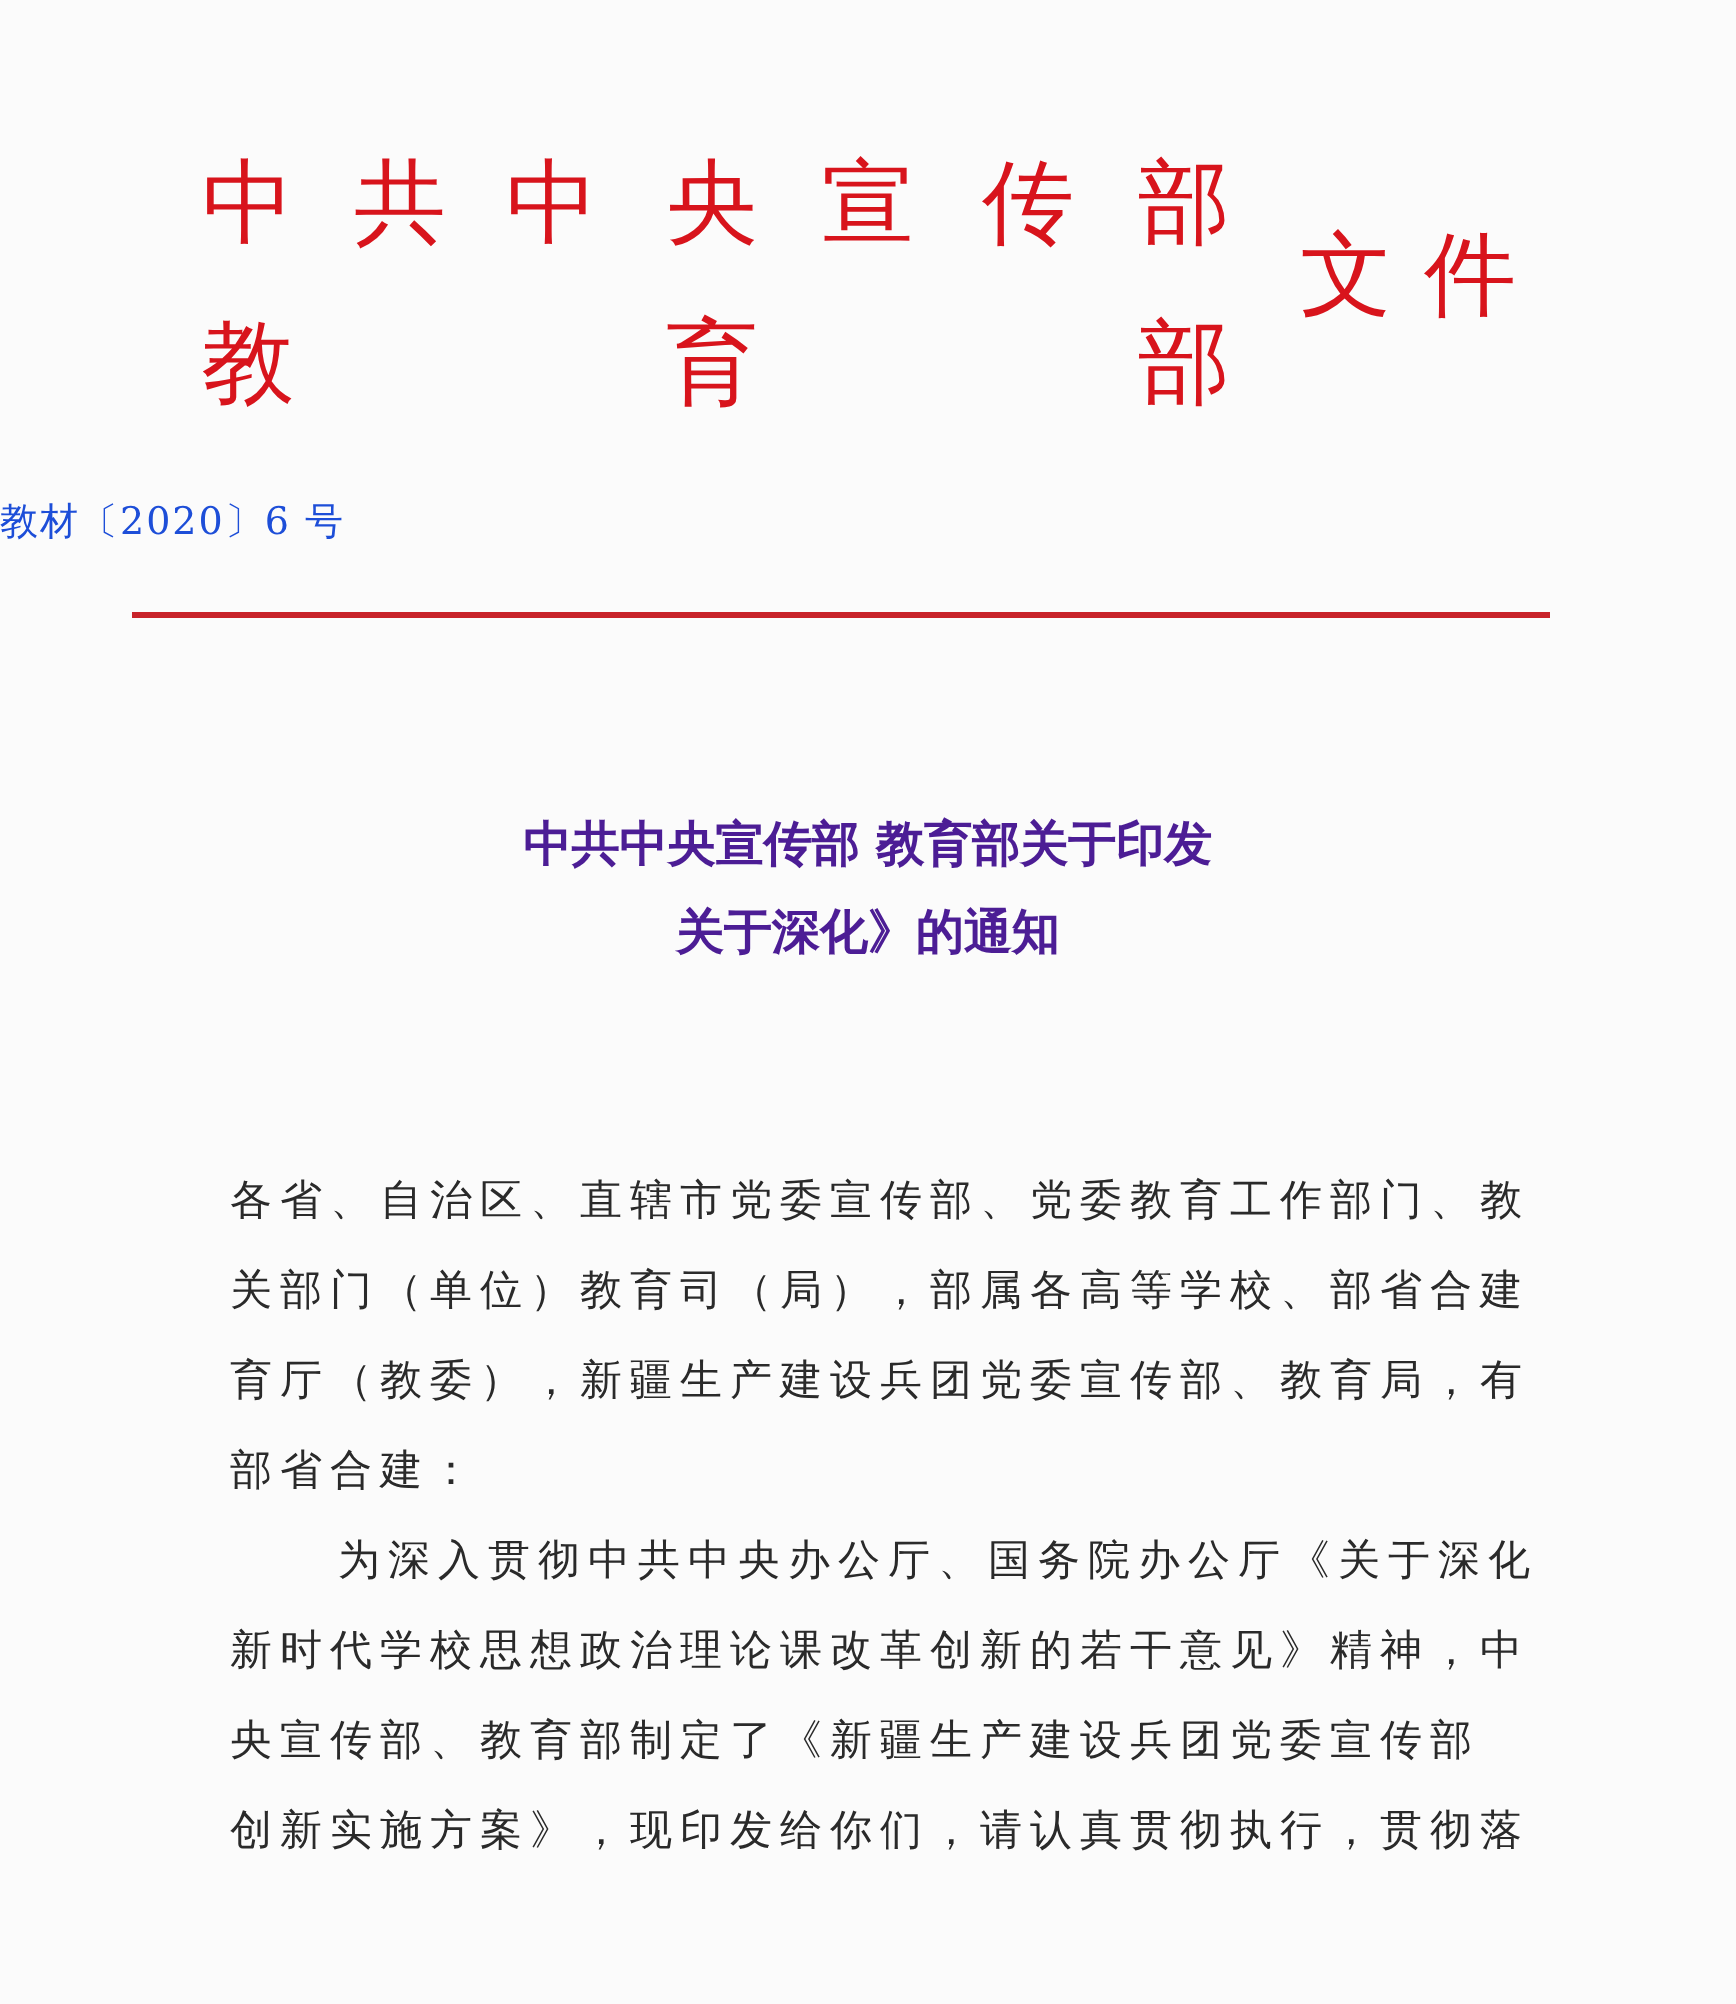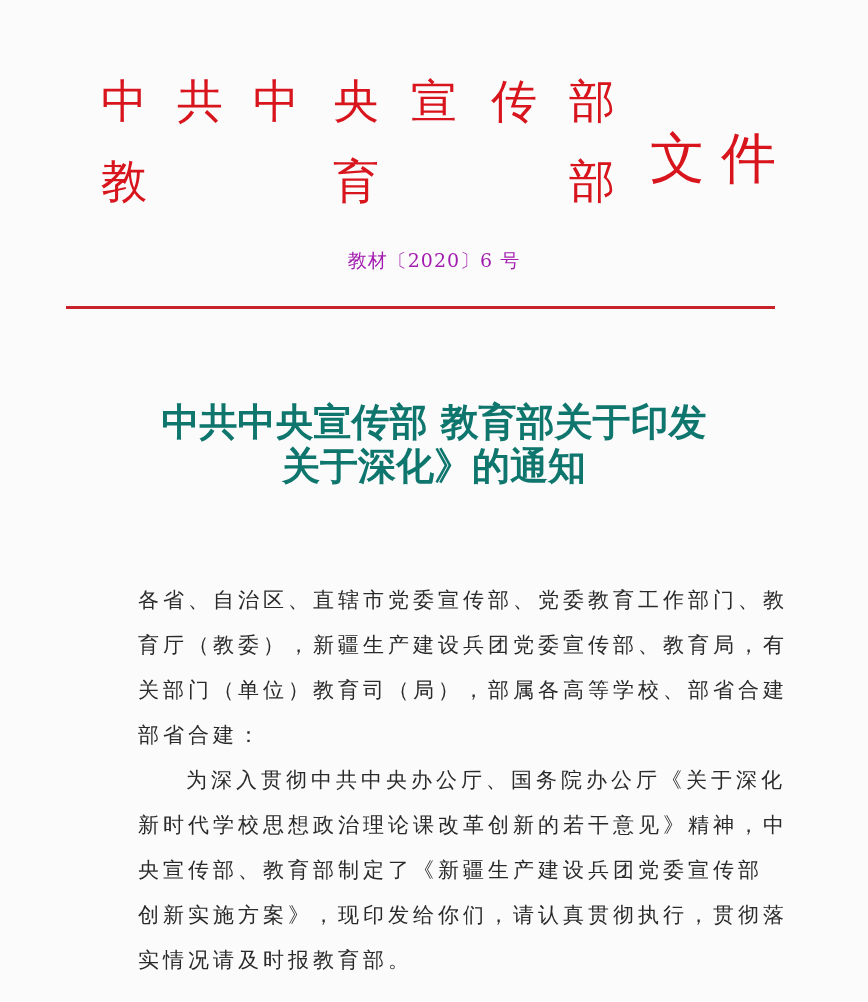--- a/index.html
+++ b/index.html
@@ -37,77 +37,77 @@
     }
     .issuer-row .ch {
       position: absolute;
       top: 0;
       width: 56px;
       text-align: center;
     }
     .header-doc-type {
       position: absolute;
       left: 650px;
-      top: 131px;
+      top: 114px;
       color: #d8141c;
-      font-size: 55px;
+      font-size: 46px;
       line-height: 1;
       letter-spacing: 16px;
     }
     .doc-number {
       position: absolute;
       left: 0;
       width: 868px;
       top: 248px;
-      text-align: center;
-      color: #a21caf;
+      text-align: left;
+      color: #1d4ed8;
       font-size: 19px;
       letter-spacing: 1px;
     }
     .red-rule {
       position: absolute;
       left: 66px;
       top: 306px;
       width: 709px;
       height: 3px;
       background: #c8232a;
     }
     .title {
       position: absolute;
       left: 0;
       width: 868px;
       top: 400px;
       text-align: center;
-      color: #0f766e;
+      color: #4c1d95;
       font-family: "DejaVu Serif", "Liberation Serif", serif;
       font-weight: bold;
-      font-size: 38px;
+      font-size: 24px;
       line-height: 44px;
     }
     .title .line {
       display: block;
     }
     .body-text {
       position: absolute;
       left: 115px;
       top: 578px;
       width: 660px;
       color: #2a2a2a;
       font-family: "DejaVu Sans", "Liberation Sans", sans-serif;
       font-size: 21px;
       line-height: 45px;
       letter-spacing: 4px;
-      margin-left: 23px;
     }
     .body-text .line {
       display: block;
       white-space: nowrap;
     }
     .body-text .indent {
       padding-left: 48px;
+      text-align: center;
     }
   </style>
 </head>
 <body>
 
 <div class="page">
 
   <div class="header-issuers">
     <div class="issuer-row">
       <span class="ch" style="left:0px">中</span>
@@ -132,26 +132,25 @@
   <div class="red-rule"></div>
 
   <div class="title">
     <span class="line">中共中央宣传部 教育部关于印发</span>
     <span class="line">关于深化》的通知</span>
   </div>
 
   <div class="body-text">
     <div>
       <span class="line">各省、自治区、直辖市党委宣传部、党委教育工作部门、教</span>
+      <span class="line">关部门（单位）教育司（局），部属各高等学校、部省合建</span>
       <span class="line">育厅（教委），新疆生产建设兵团党委宣传部、教育局，有</span>
-      <span class="line">关部门（单位）教育司（局），部属各高等学校、部省合建</span>
       <span class="line">部省合建：</span>
     </div>
     <div>
       <span class="line indent">为深入贯彻中共中央办公厅、国务院办公厅《关于深化</span>
       <span class="line">新时代学校思想政治理论课改革创新的若干意见》精神，中</span>
       <span class="line">央宣传部、教育部制定了《新疆生产建设兵团党委宣传部</span>
       <span class="line">创新实施方案》，现印发给你们，请认真贯彻执行，贯彻落</span>
-      <span class="line">实情况请及时报教育部。</span>
     </div>
   </div>
 
 </div>
 
 </body></html>

